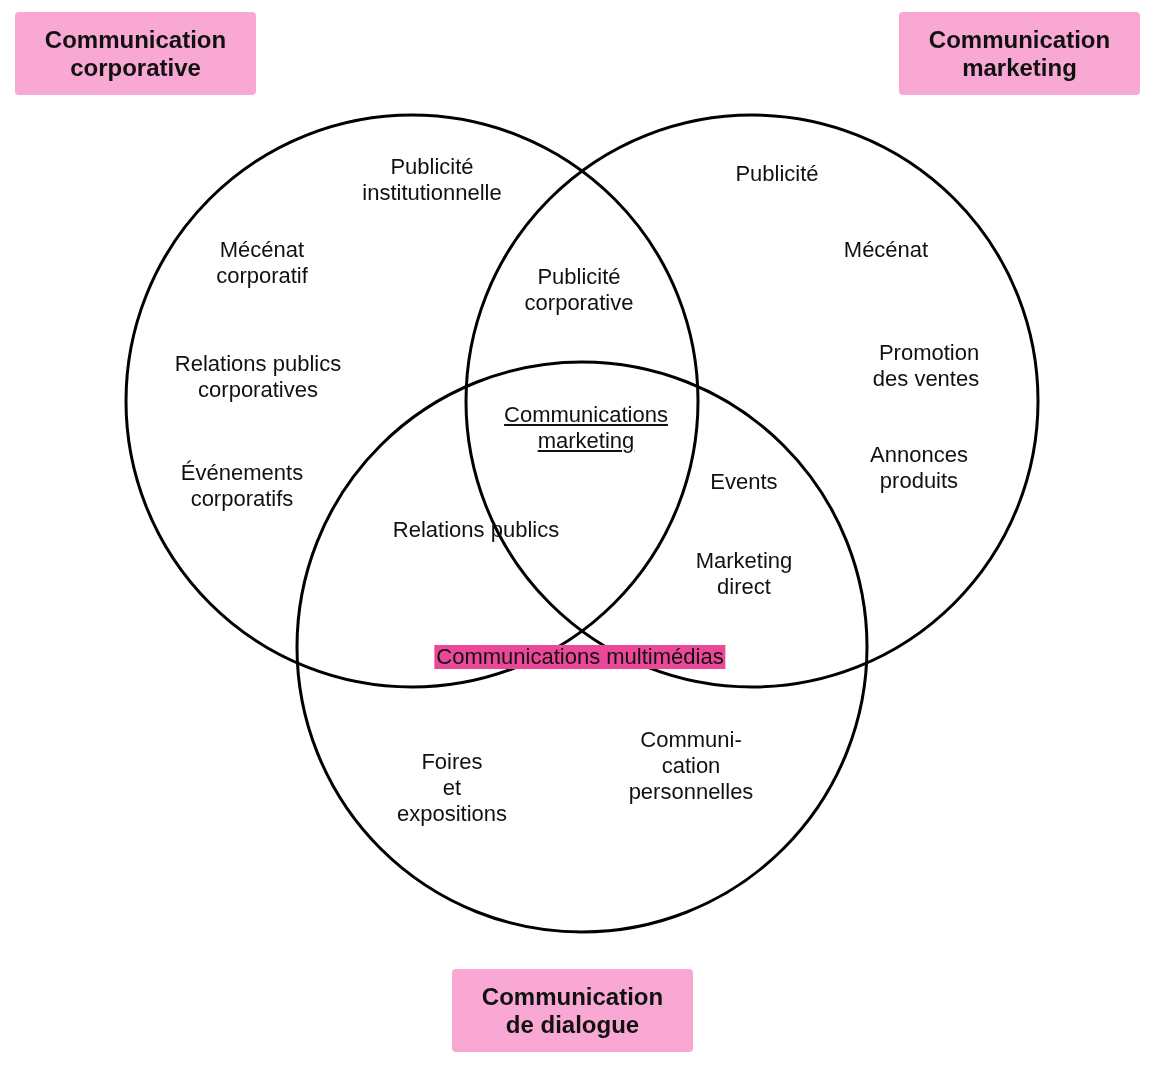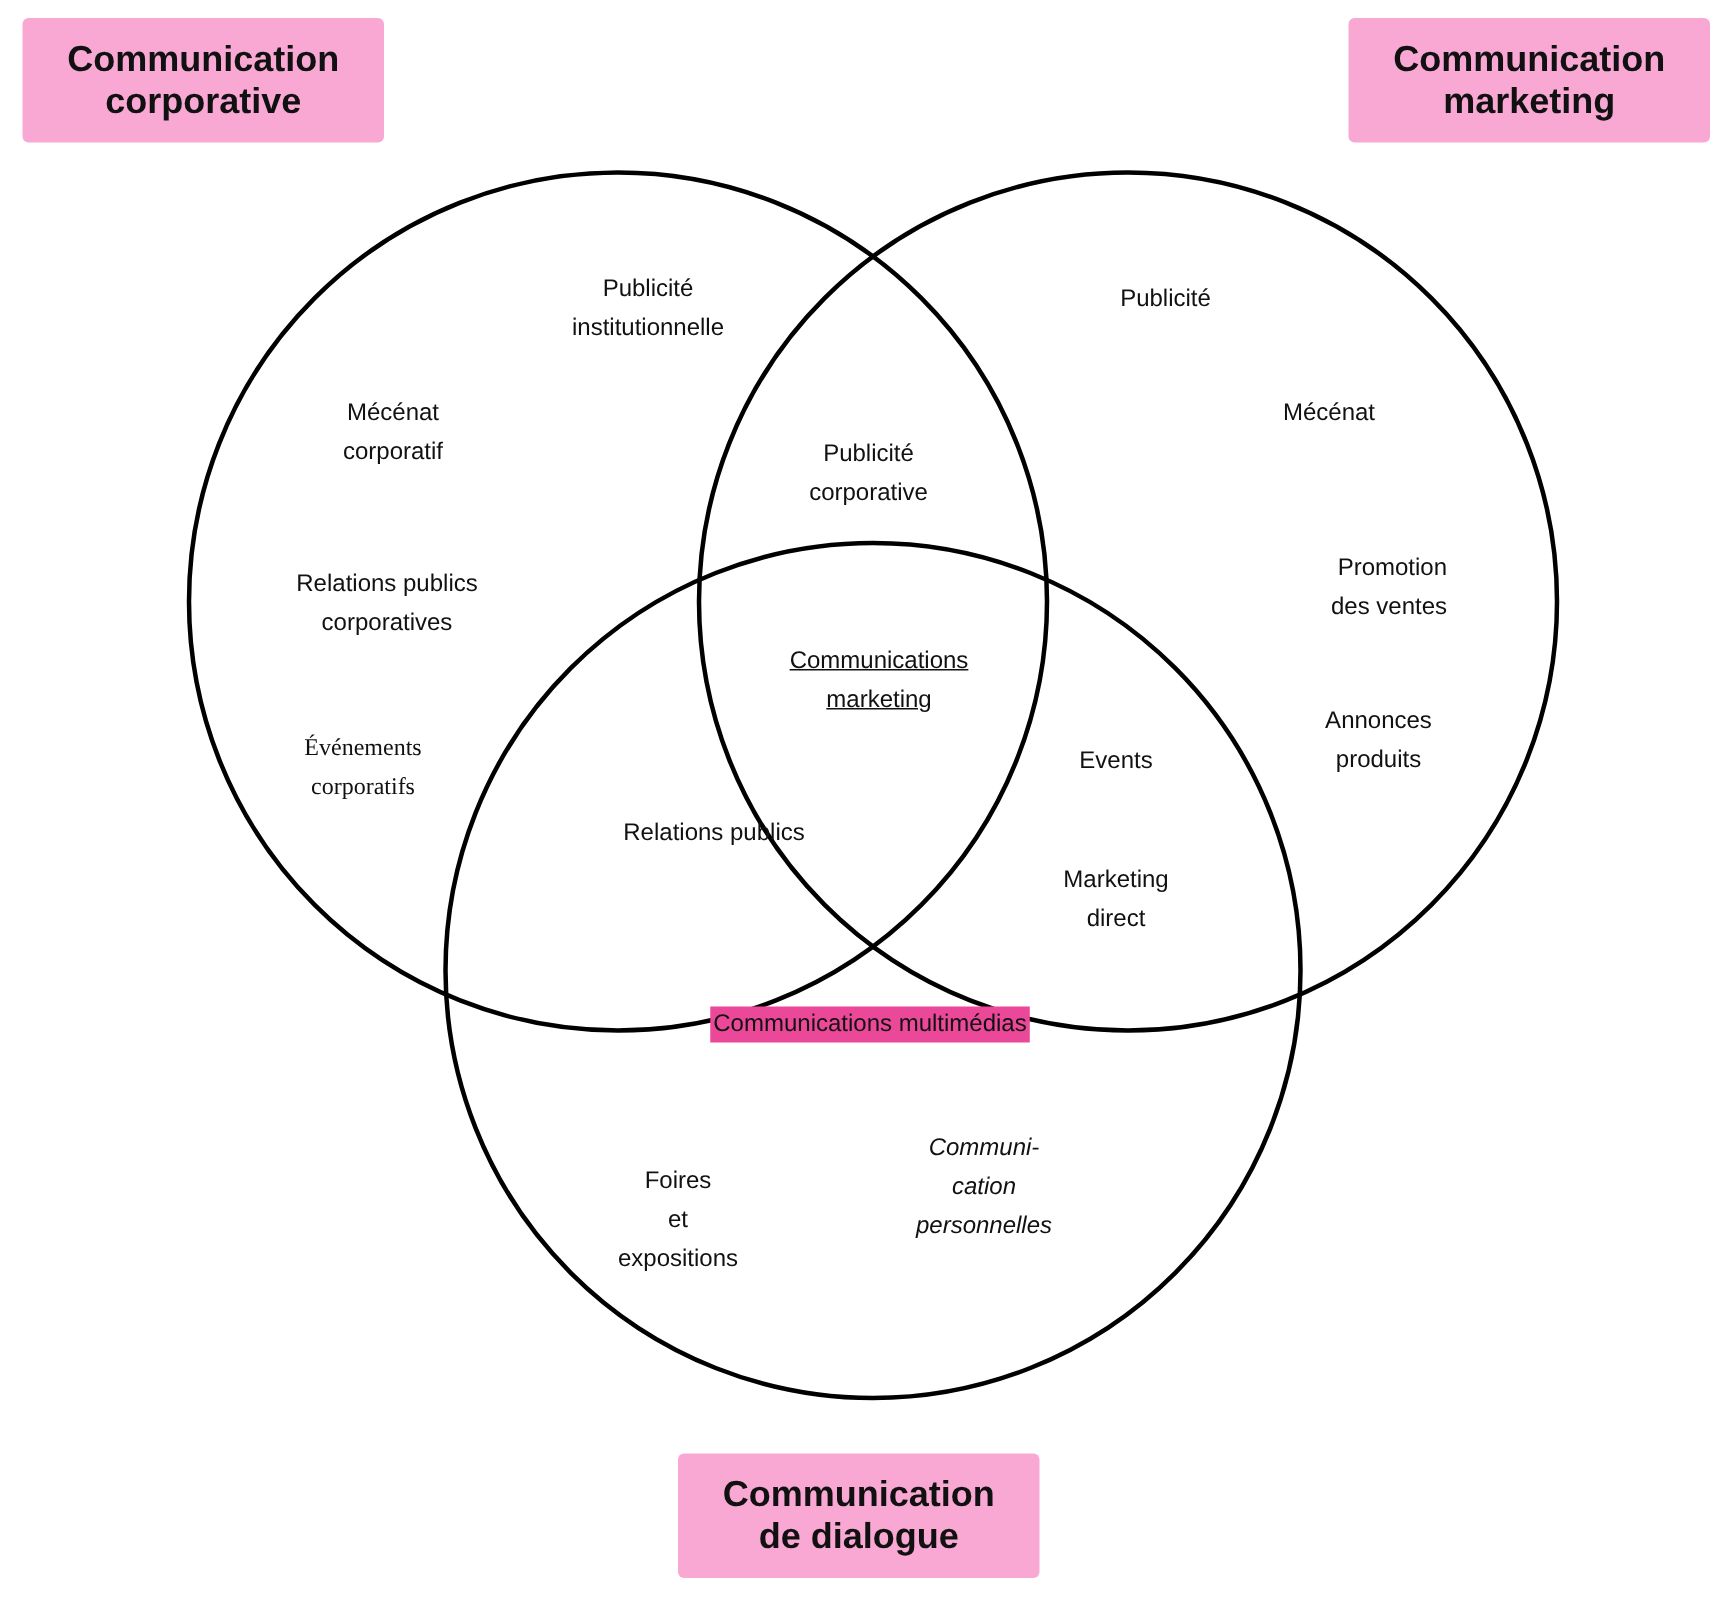--- a/index.html
+++ b/index.html
@@ -1,21 +1,21 @@
 <!DOCTYPE html>
 <html><head>
   <meta charset="utf-8">
   <style>
     html, body { margin: 0; padding: 0; background: #ffffff; }
     body { width: 1157px; height: 1065px; position: relative; overflow: hidden;
            font-family: "Liberation Sans", "DejaVu Sans", sans-serif; color: #111; }
     #venn { position: absolute; left: 0; top: 0; }
     .circle { fill: none; stroke: #000; stroke-width: 3; }
-    .label { position: absolute; text-align: center; font-size: 16px; line-height: 26px;
-             white-space: nowrap; transform: translateX(-50%); margin-top: 26px; }
+    .label { position: absolute; text-align: center; font-size: 22px; line-height: 26px;
+             white-space: nowrap; transform: translateX(-50%); }
     .label span { display: block; }
     .label.bg { background: #ec4899; padding: 0 2px; line-height: 24px; }
     .category-box { position: absolute; background: #f9a8d4; border-radius: 4px;
                     font-weight: bold; font-size: 24px; line-height: 28px; text-align: center;
                     display: flex; flex-direction: column; justify-content: center; align-items: center; }
   </style>
 </head>
 <body>
 
 <svg id="venn" width="1157" height="1065">
@@ -42,21 +42,21 @@
   <span>institutionnelle</span>
 </div>
 <div class="label" style="left:262px; top:237px;">
   <span>Mécénat</span>
   <span>corporatif</span>
 </div>
 <div class="label" style="left:258px; top:351px;">
   <span>Relations publics</span>
   <span>corporatives</span>
 </div>
-<div class="label" style="left:242px; top:460px;font-family:Liberation Serif, serif;">
+<div class="label" style="left:242px; top:460px;">
   <span>Événements</span>
   <span>corporatifs</span>
 </div>
 
 <div class="label" style="left:777px; top:161px;">
   <span>Publicité</span>
 </div>
 <div class="label" style="left:886px; top:237px;">
   <span>Mécénat</span>
 </div>
@@ -93,17 +93,17 @@
 
 <div class="label bg" style="left:580px; top:645px;">
   <span>Communications multimédias</span>
 </div>
 
 <div class="label" style="left:452px; top:749px;">
   <span>Foires</span>
   <span>et</span>
   <span>expositions</span>
 </div>
-<div class="label" style="left:656px; top:727px;font-style:italic;">
+<div class="label" style="left:691px; top:727px;">
   <span>Communi-</span>
   <span>cation</span>
   <span>personnelles</span>
 </div>
 
 </body></html>

